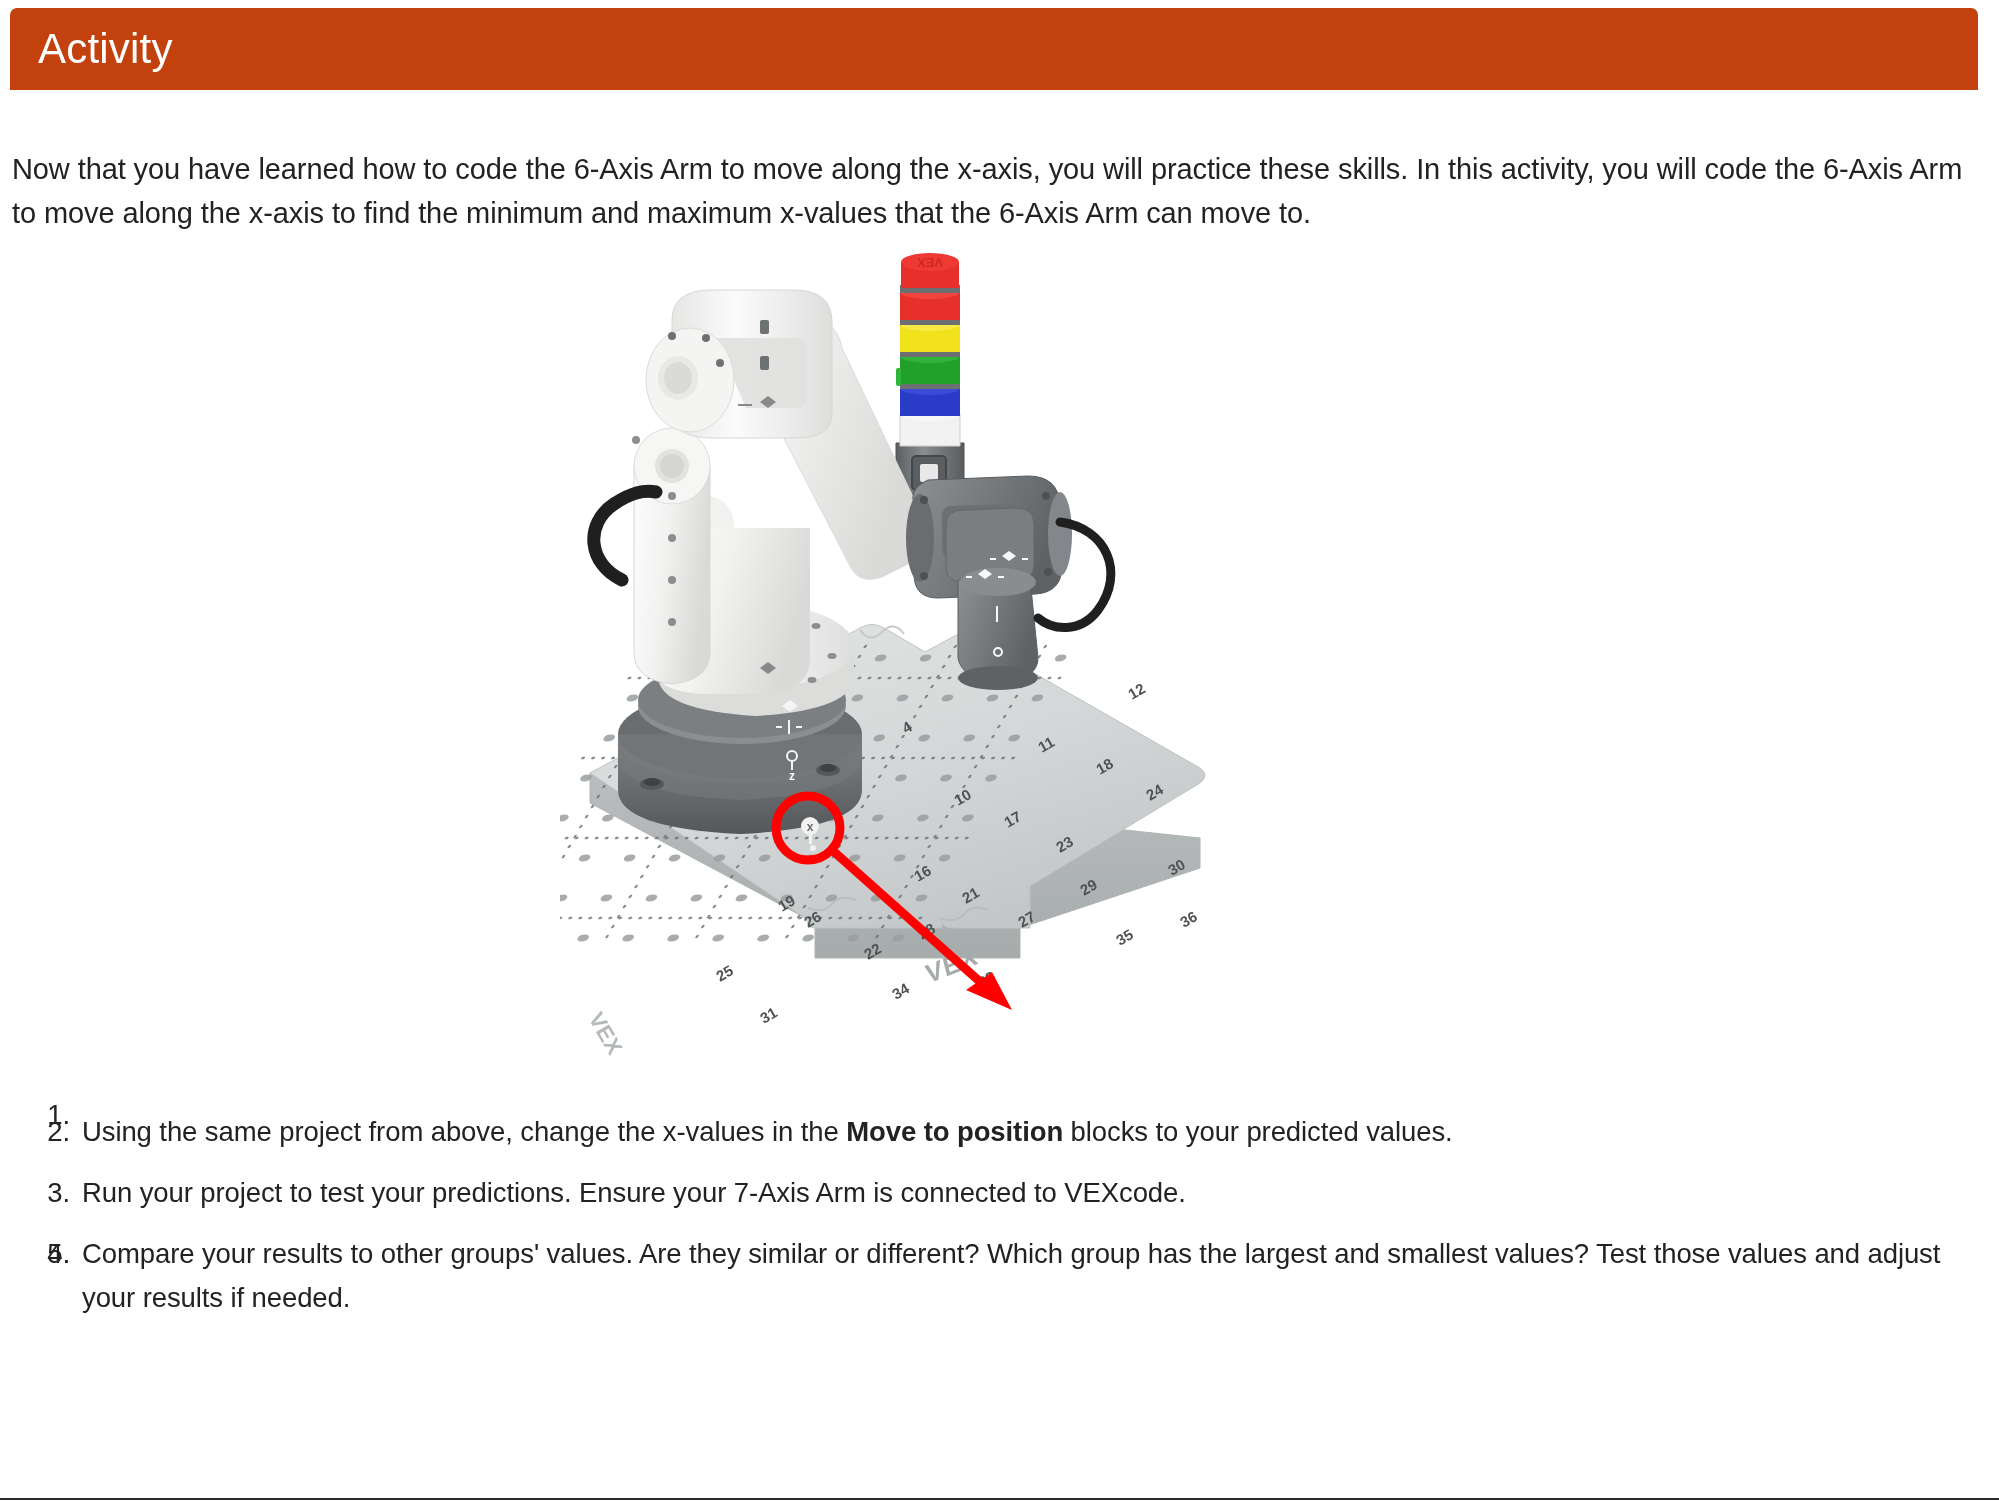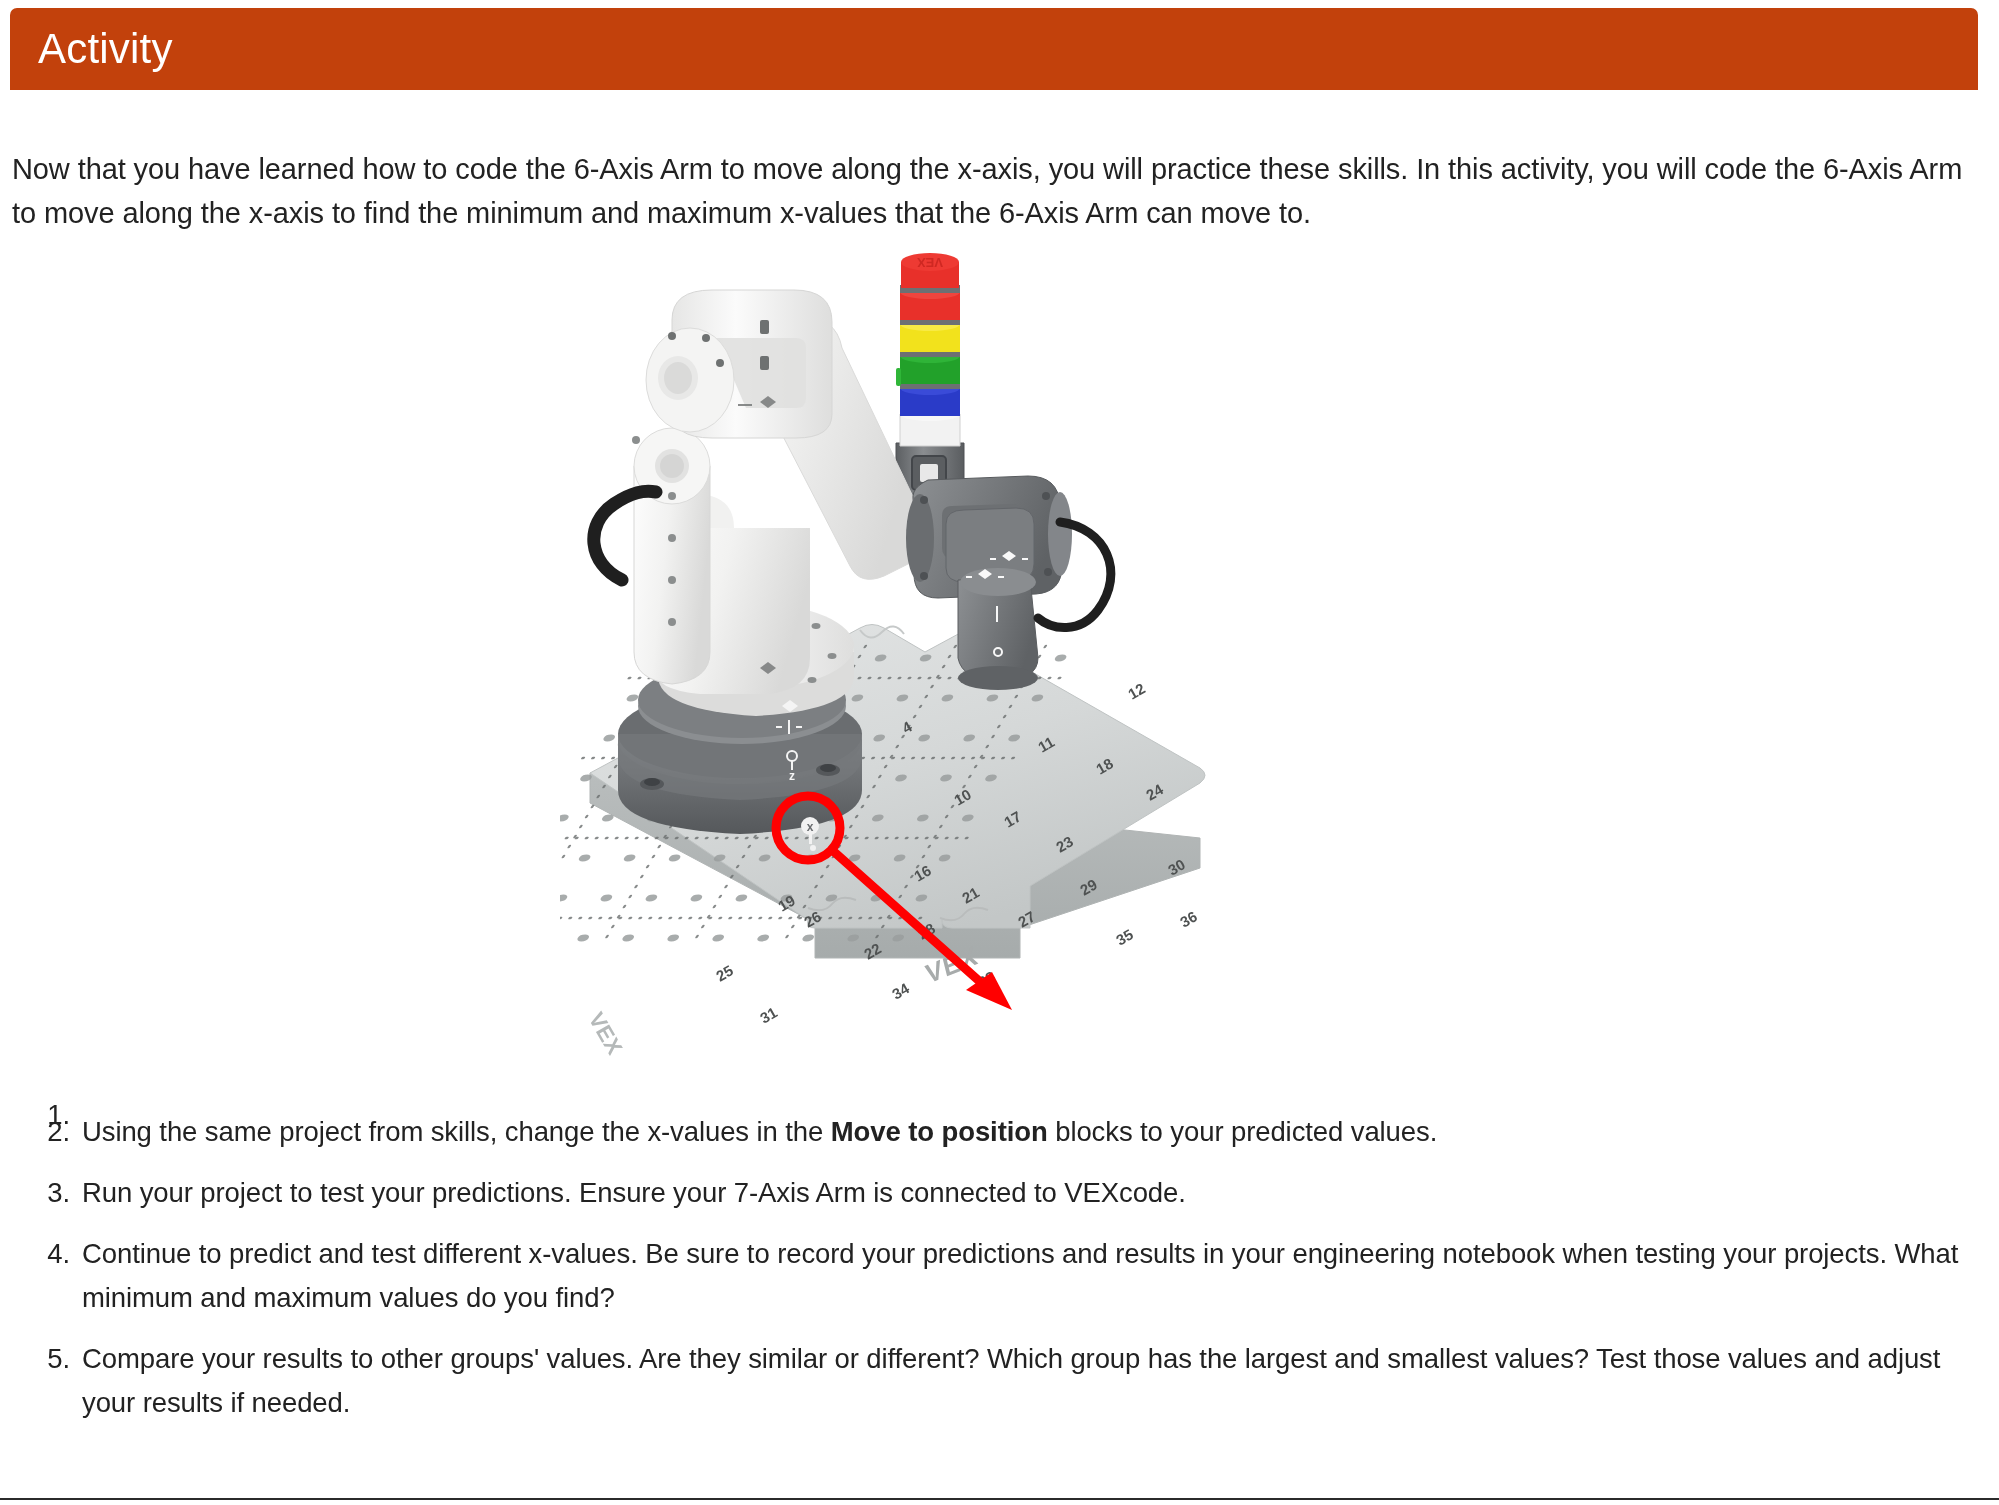--- a/index.html
+++ b/index.html
@@ -473,19 +473,19 @@
     <g>
       <circle cx="248" cy="600" r="32" fill="none" stroke="#FF0000" stroke-width="9"></circle>
       <line x1="272" y1="622" x2="436" y2="768" stroke="#FF0000" stroke-width="9" stroke-linecap="round"></line>
       <path d="M 452 782 L 406 762 L 432 744 Z" fill="#FF0000"></path>
     </g>
   </svg>
 </div>
 
 <ol class="steps" id="steps-list">
     <li><span class="num">1.</span></li>
-    <li><span class="num">2.</span><span><span>Using the same project from skills, change the x-values in the </span><b>Move to position</b><span> blocks to your predicted values.</span></span></li>
+    <li><span class="num">2.</span><span><span>Using the same project from above, change the x-values in the </span><b>Move to position</b><span> blocks to your predicted values.</span></span></li>
     <li><span class="num">3.</span><span><span>Run your project to test your predictions. Ensure your 7-Axis Arm is connected to VEXcode.</span></span></li>
-    <li><span class="num">4.</span><span><span>Continue to predict and test different x-values. Be sure to record your predictions and results in your engineering notebook when testing your projects. What minimum and maximum values do you find?</span></span></li>
+    <li><span class="num">4.</span></li>
     <li><span class="num">5.</span><span><span>Compare your results to other groups' values. Are they similar or different? Which group has the largest and smallest values? Test those values and adjust your results if needed.</span></span></li>
   </ol>
 
 <div class="rule"></div>
 
 </body></html>

